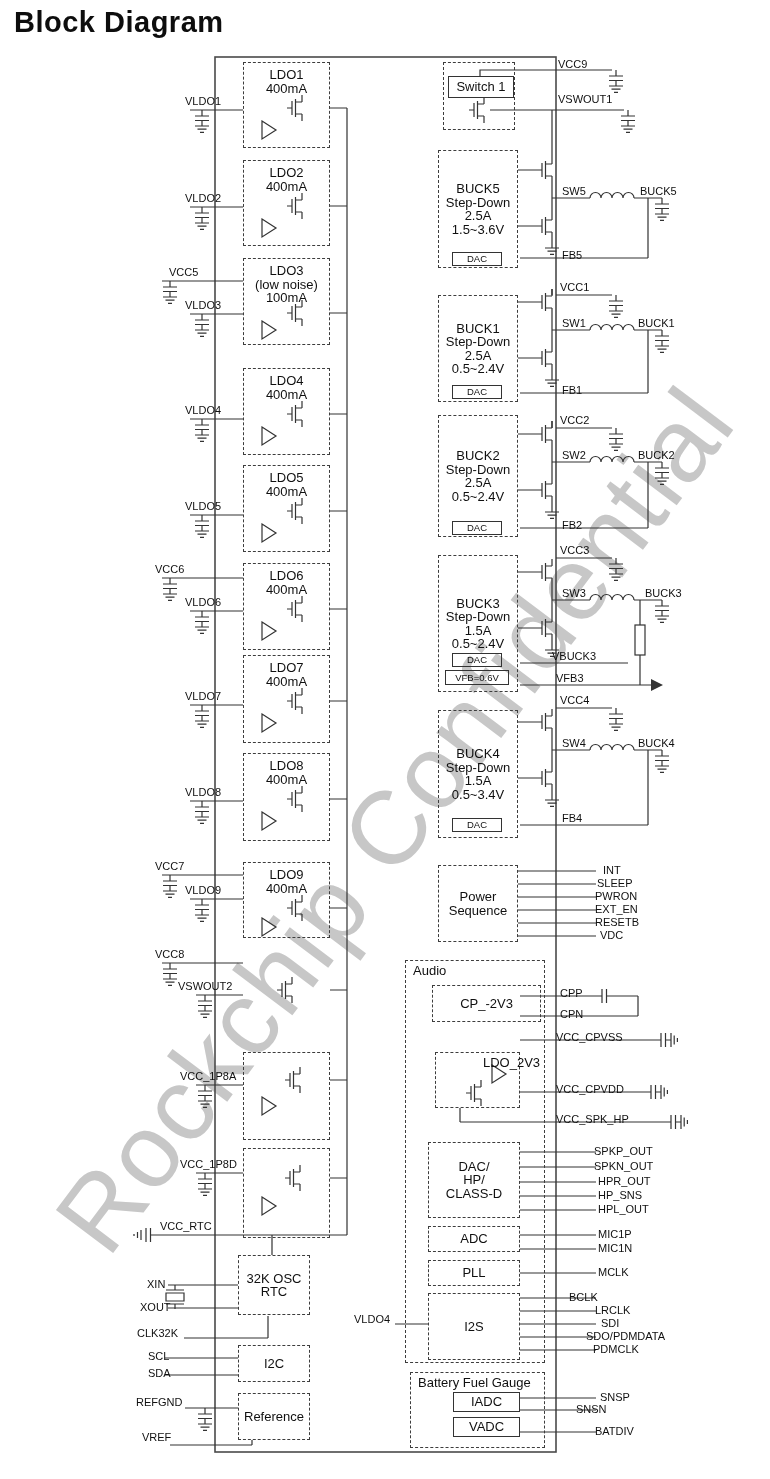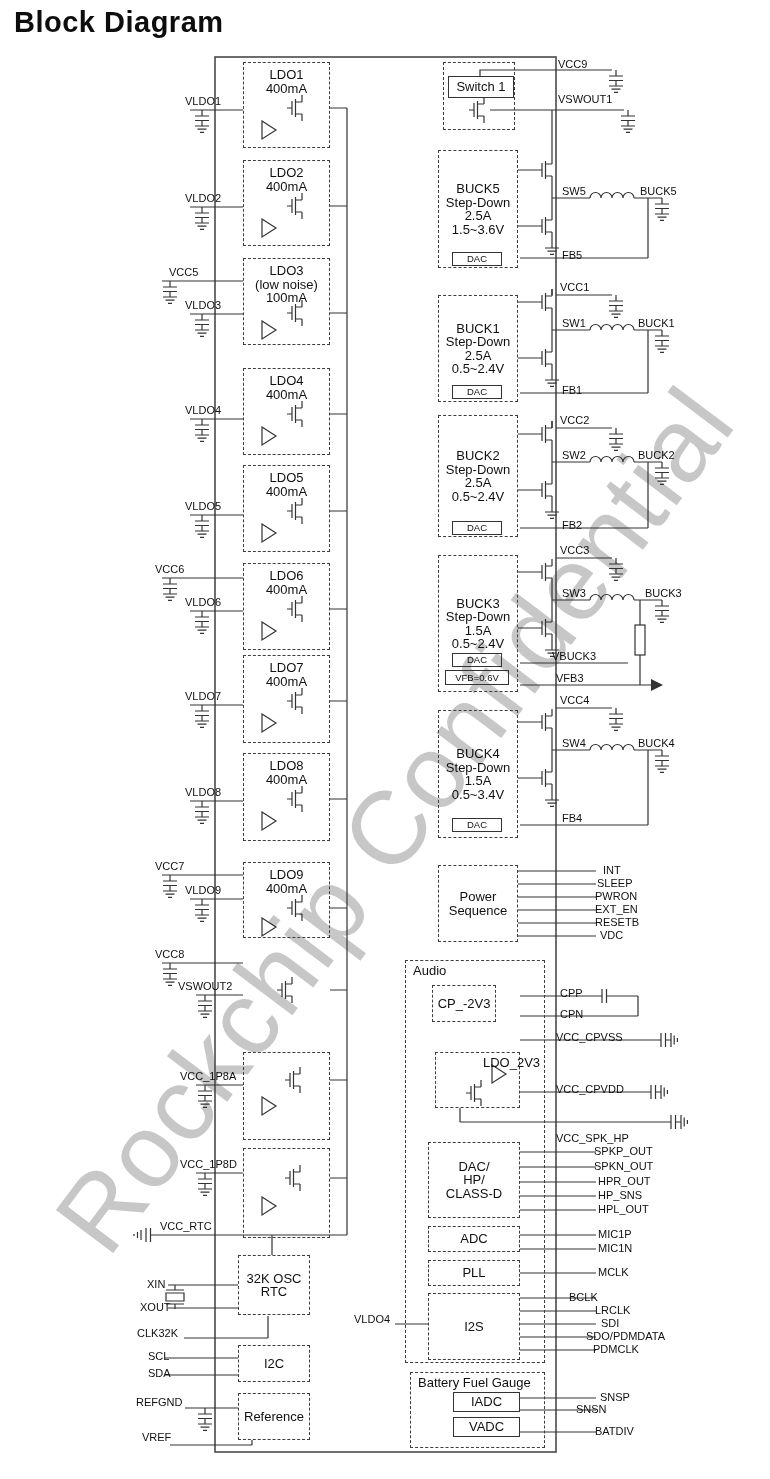--- a/index.html
+++ b/index.html
@@ -293,21 +293,21 @@
       <div class="block solid align-center small" style="left: 452px; top: 818px; width: 50px; height: 14px;">
         <span>DAC</span>
       </div>
       <div class="block align-topleft" style="left: 405px; top: 960px; width: 140px; height: 403px;">
         <span>Audio</span>
       </div>
       <div class="block align-center" style="left: 438px; top: 865px; width: 80px; height: 77px;">
         <span>Power</span>
         <span>Sequence</span>
       </div>
-      <div class="block align-center" style="left: 432px; top: 985px; width: 64px; height: 37px; text-align: center;">
+      <div class="block align-center" style="left: 432px; top: 985px; width: 109px; height: 37px; text-align: center;">
         <span>CP_-2V3</span>
       </div>
       <div class="block align-topleft" style="left: 435px; top: 1052px; width: 85px; height: 56px; padding-left: 47px;">
         <span>LDO_2V3</span>
       </div>
       <div class="block align-center" style="left: 428px; top: 1142px; width: 92px; height: 76px;">
         <span>DAC/</span>
         <span>HP/</span>
         <span>CLASS-D</span>
       </div>
@@ -378,21 +378,21 @@
       <span class="pin" style="left: 603px; top: 864px;">INT</span>
       <span class="pin" style="left: 597px; top: 877px;">SLEEP</span>
       <span class="pin" style="left: 595px; top: 890px;">PWRON</span>
       <span class="pin" style="left: 595px; top: 903px;">EXT_EN</span>
       <span class="pin" style="left: 595px; top: 916px;">RESETB</span>
       <span class="pin" style="left: 600px; top: 929px;">VDC</span>
       <span class="pin" style="left: 560px; top: 987px;">CPP</span>
       <span class="pin" style="left: 560px; top: 1008px;">CPN</span>
       <span class="pin" style="left: 556px; top: 1031px;">VCC_CPVSS</span>
       <span class="pin" style="left: 556px; top: 1083px;">VCC_CPVDD</span>
-      <span class="pin" style="left: 556px; top: 1113px; margin-top: 19px;">VCC_SPK_HP</span>
+      <span class="pin" style="left: 556px; top: 1113px;">VCC_SPK_HP</span>
       <span class="pin" style="left: 594px; top: 1145px;">SPKP_OUT</span>
       <span class="pin" style="left: 594px; top: 1160px;">SPKN_OUT</span>
       <span class="pin" style="left: 598px; top: 1175px;">HPR_OUT</span>
       <span class="pin" style="left: 598px; top: 1189px;">HP_SNS</span>
       <span class="pin" style="left: 598px; top: 1203px;">HPL_OUT</span>
       <span class="pin" style="left: 598px; top: 1228px;">MIC1P</span>
       <span class="pin" style="left: 598px; top: 1242px;">MIC1N</span>
       <span class="pin" style="left: 598px; top: 1266px;">MCLK</span>
       <span class="pin" style="left: 569px; top: 1291px;">BCLK</span>
       <span class="pin" style="left: 595px; top: 1304px;">LRCLK</span>

